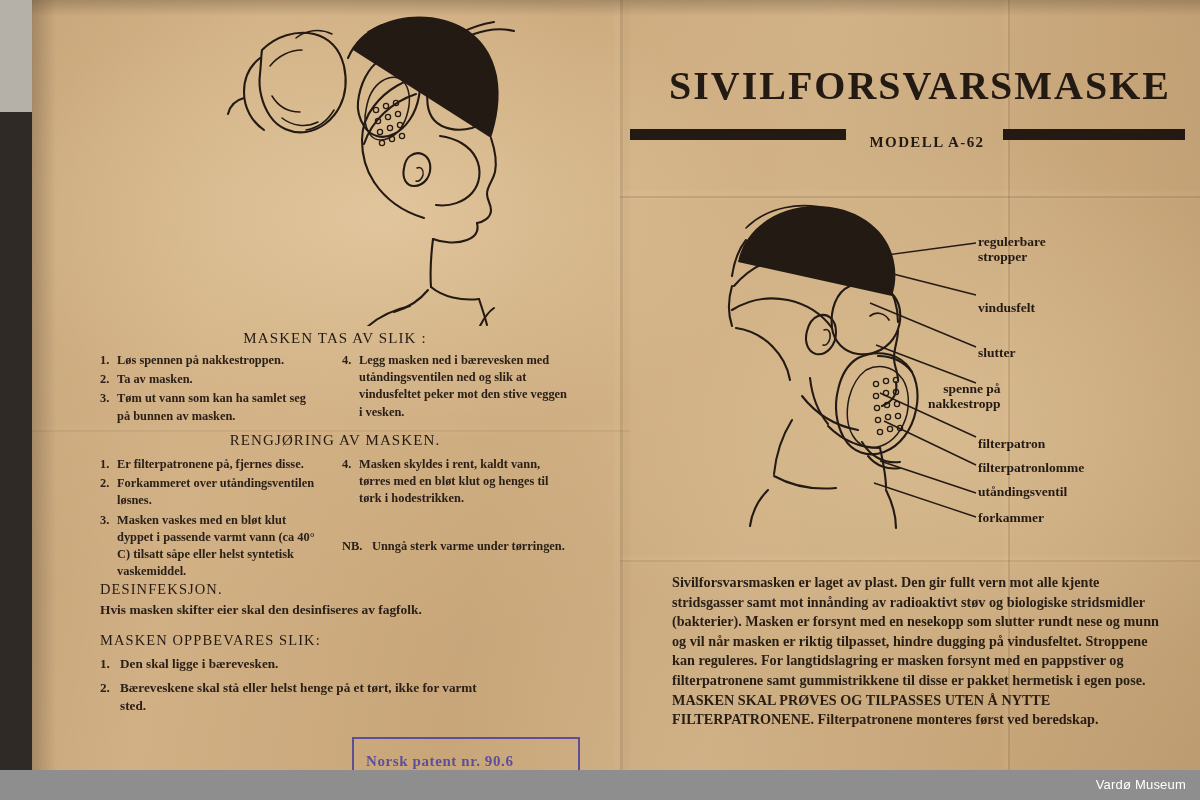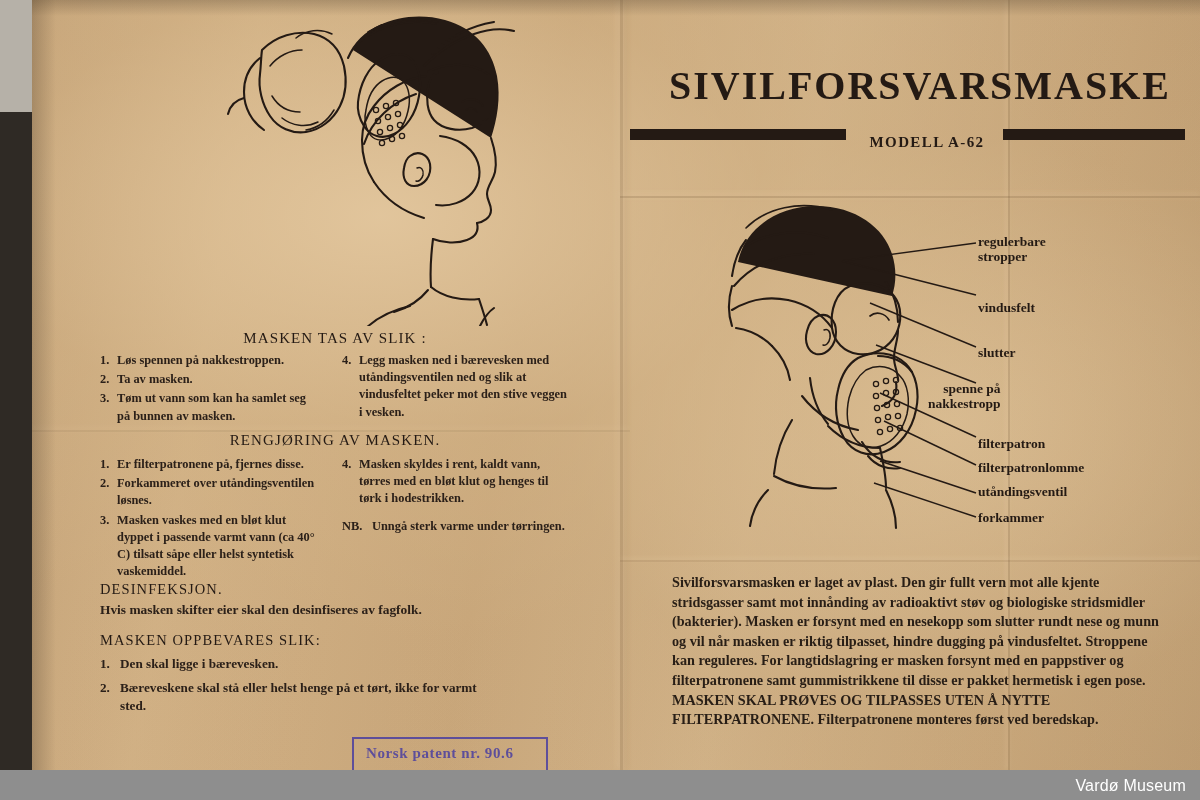--- a/index.html
+++ b/index.html
@@ -53,21 +53,21 @@
   }
 
   
   .bottom-bar {
     position: absolute; left: 0; bottom: 0; width: 1200px; height: 30px;
     background: #8e8e8e;
   }
   .museum-credit {
     position: absolute; right: 14px; top: 7px;
     font-family: "Liberation Sans", sans-serif;
-    font-size: 16px; color: #ffffff; letter-spacing: .2px;
+    font-size: 13px; color: #ffffff; letter-spacing: .2px;
   }
   .col-head {
     font-size: 15px; font-weight: bold; letter-spacing: 1.1px;
   }
 
   
   .title {
     position: absolute; left: 660px; top: 62px; width: 520px;
     font-size: 40px; font-weight: bold; letter-spacing: 2px;
     color: #241a14; text-align: center;
@@ -104,36 +104,36 @@
   .sec-title {
     position: absolute; font-weight: normal; color: #241a14;
     letter-spacing: 1.1px;
   }
   .list {
     position: absolute; color: #2b2019;
     font-size: 12.4px; line-height: 17.2px; font-weight: bold;
   }
   .list .li { position: relative; padding-left: 17px; margin-bottom: 2px; }
   .list .li .num { position: absolute; left: 0; top: 0; }
-  .list .nb { position: relative; padding-left: 30px; margin-top: 10px; }
+  .list .nb { position: relative; padding-left: 30px; margin-top: 30px; }
   .list .nb .num { position: absolute; left: 0; top: 0; }
 
   .plain {
     position: absolute; color: #2b2019; font-weight: bold;
     font-size: 13.4px; line-height: 18px;
   }
 
   
   .stamp {
-    position: absolute; left: 352px; top: 737px; width: 196px; height: 42px;
+    position: absolute; left: 352px; top: 737px; width: 228px; height: 42px;
     border: 2px solid #4b3fa0;
     color: #4b3fa0;
     font-family: "Liberation Serif", serif;
     font-size: 15px; font-weight: bold;
-    padding: 6px 0 0 12px;
+    padding: 14px 0 0 12px;
     letter-spacing: .6px;
     opacity: .85;
   }
 
   
   .illus { position: absolute; }
   .illus svg { display: block; }
 </style>
 </head>
 <body>

